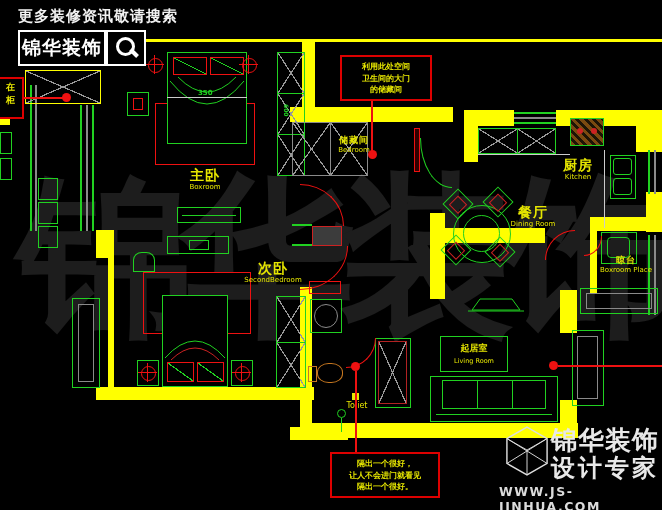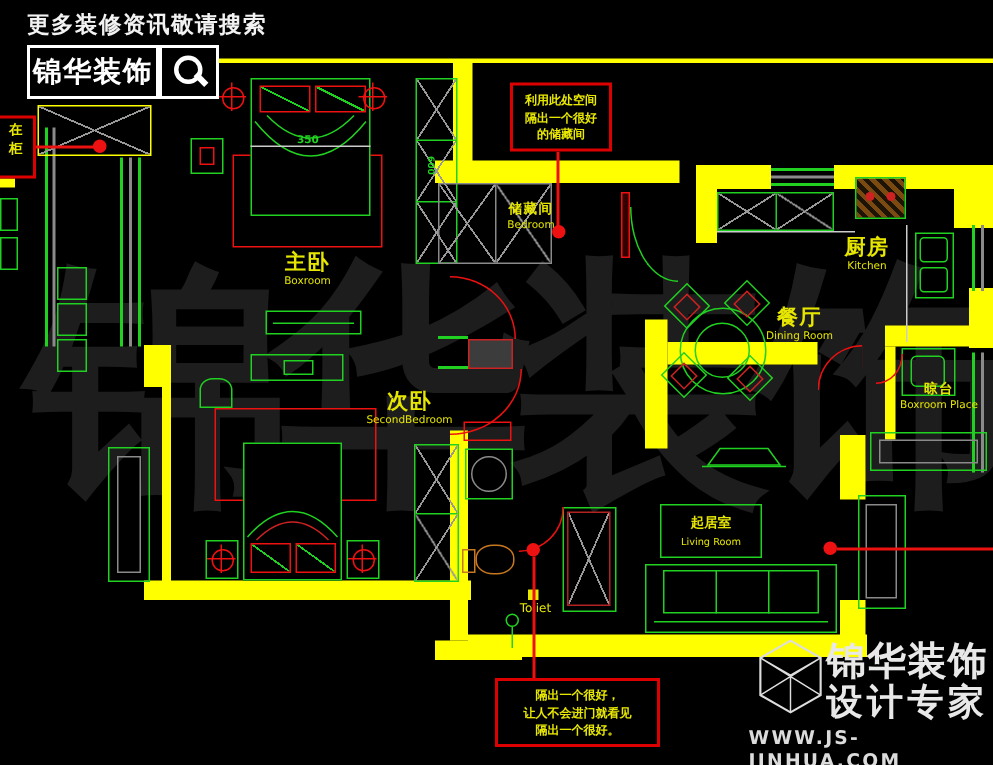--- a/index.html
+++ b/index.html
@@ -266,23 +266,23 @@
 </div>
 <div class="abs" style="left:337px;top:409px;width:9px;height:9px;border:1.5px solid #21d121;border-radius:50%;z-index:2;box-sizing:border-box"></div>
 <div class="gl" style="left:341px;top:418px;width:1px;height:14px"></div>
 
 <div class="g" style="left:38px;top:178px;width:20px;height:22px"></div>
 <div class="g" style="left:38px;top:202px;width:20px;height:22px"></div>
 <div class="g" style="left:38px;top:226px;width:20px;height:22px"></div>
 <div class="g" style="left:0px;top:132px;width:12px;height:22px"></div>
 <div class="g" style="left:0px;top:158px;width:12px;height:22px"></div>
 
-<div class="note" style="left:340px;top:55px;width:68px;height:46px">
+<div class="note" style="left:340px;top:55px;width:92px;height:46px">
   <span style="display:block">利用此处空间</span>
-  <span style="display:block">隔出一个很好</span>
+  <span style="display:block">卫生间的大门</span>
   <span style="display:block">的储藏间</span>
 </div>
 <div class="rl" style="left:371px;top:101px;width:2px;height:52px"></div>
 <div class="dot" style="left:368px;top:150px;width:9px;height:9px"></div>
 
 <div class="note" style="left:330px;top:452px;width:110px;height:46px;font-size:8px">
   <span style="display:block">隔出一个很好，</span>
   <span style="display:block">让人不会进门就看见</span>
   <span style="display:block">隔出一个很好。</span>
 </div>

